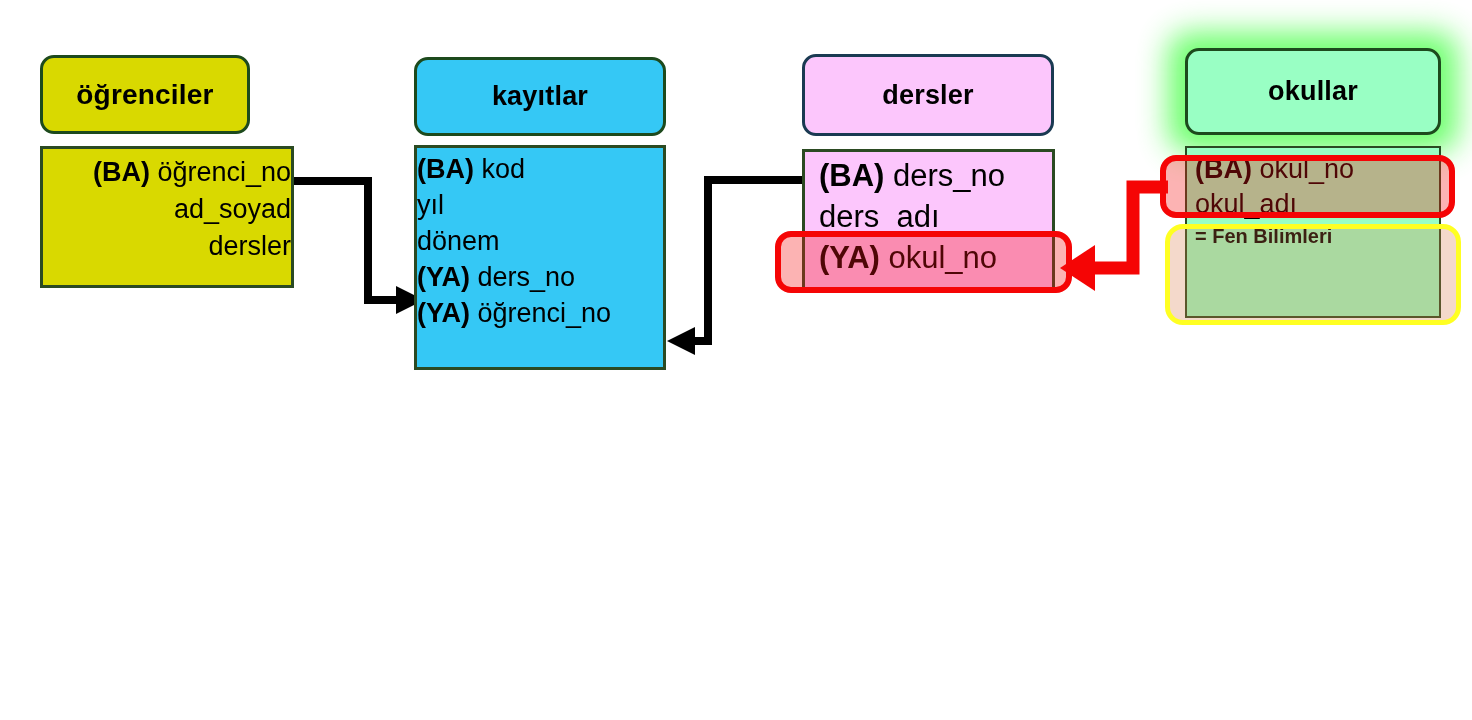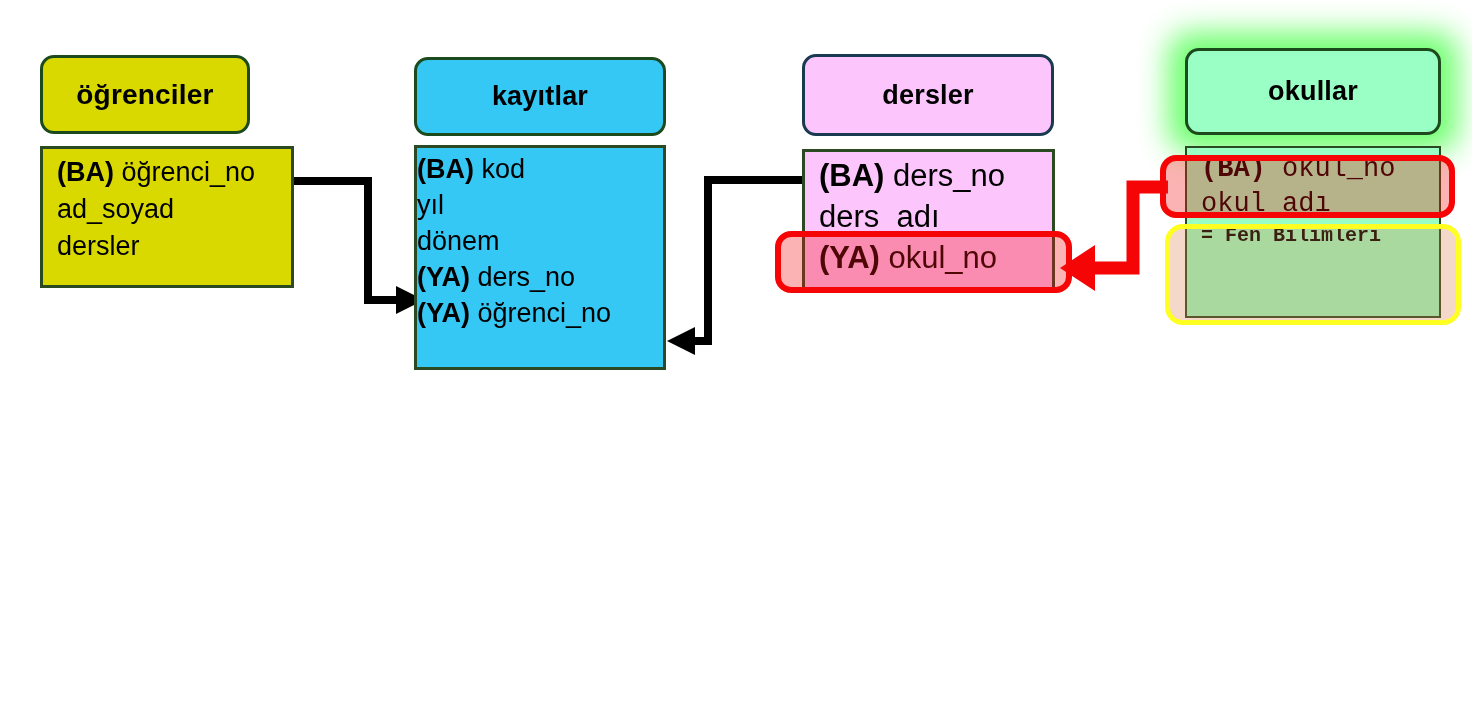--- a/index.html
+++ b/index.html
@@ -55,20 +55,21 @@
   #ogrenciler-header {
     left: 40px; top: 55px; width: 210px; height: 79px;
     background: #d9d900;
     font-size: 28px;
   }
   #ogrenciler-body {
     left: 40px; top: 146px; width: 254px; height: 142px;
     background: #d9d900;
     padding: 10px 0 0 14px;
     font-size: 27px;
+    text-align: right;
   }
   #ogrenciler-body .field { margin-bottom: 10px; }
 
   
   #kayitlar-header {
     left: 414px; top: 57px; width: 252px; height: 79px;
     background: #35c8f5;
     font-size: 27px;
   }
   #kayitlar-body {
@@ -107,23 +108,22 @@
   #okullar-header {
     left: 1185px; top: 48px; width: 256px; height: 87px;
     background: #99ffc4;
     border: 3px solid #1d4a1d;
     font-size: 27px;
   }
   #okullar-body {
     left: 1185px; top: 146px; width: 256px; height: 172px;
     background: #99ffc4;
     border: 2px solid #2b4a22;
-    padding: 8px 0 0 14px;
-    font-size: 27px;
-    font-family: Liberation Mono, monospace;
+    padding: 8px 0 0 8px;
+    font-size: 27px;
   }
   #okullar-body .field { margin-bottom: 8px; }
   #okullar-body .bold-val {
     font-weight: bold;
     font-size: 20px;
   }
 
   
   .hl-red {
     position: absolute;

